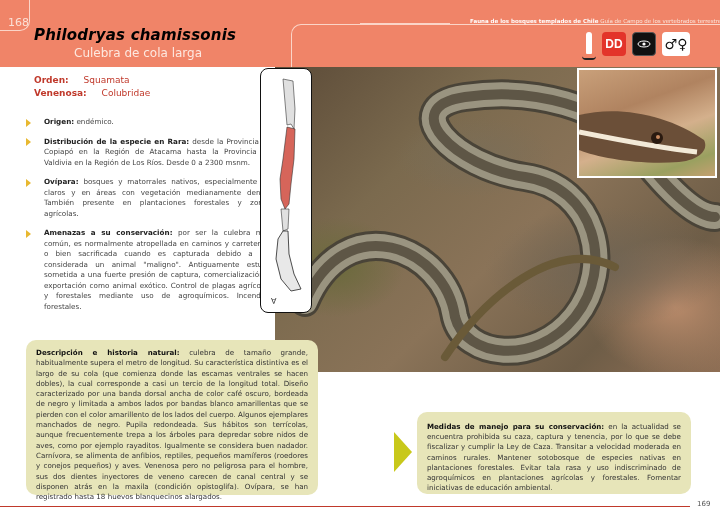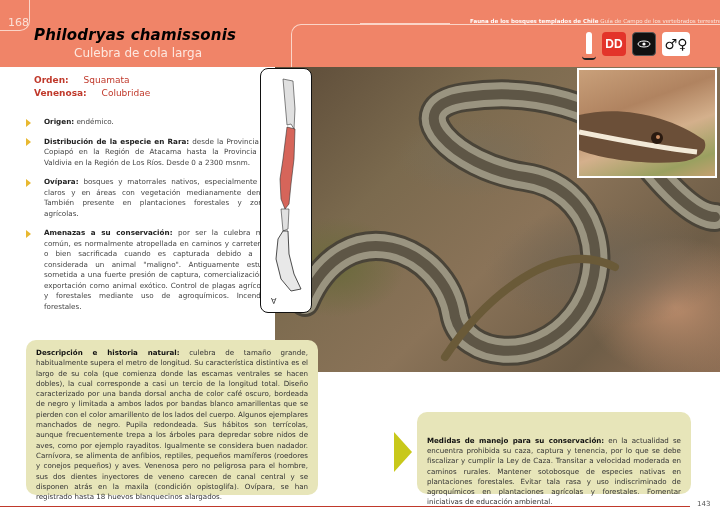--- a/index.html
+++ b/index.html
@@ -42,21 +42,21 @@
       radial-gradient(ellipse 90px 70px at 400px 240px, #b88a6a, transparent),
       radial-gradient(ellipse 70px 50px at 60px 200px, #6b6a3c, transparent),
       linear-gradient(135deg, #5c4b38 0%, #7b6a4e 30%, #8a7358 55%, #6e5d47 80%, #8f6f55 100%);
   }
   .photo-inset { position: absolute; left: 577px; top: 68px; width: 140px; height: 110px; border: 2px solid #fff;
     background: linear-gradient(160deg, #c9a07a 0%, #b08360 35%, #d4b08c 60%, #9aa060 85%, #c4a070 100%); z-index: 2; }
 
   .desc-box { position: absolute; left: 26px; top: 340px; width: 292px; height: 155px; background: #e7e5b9; border-radius: 10px; padding: 8px 10px; font-size: 7.1px; line-height: 10.3px; text-align: justify; color: #333; z-index: 4; }
   .desc-box b { color: #111; }
   .arrow { position: absolute; left: 394px; top: 432px; width: 0; height: 0; border-left: 18px solid #c8c81a; border-top: 20px solid transparent; border-bottom: 20px solid transparent; }
-  .mgmt-box { position: absolute; left: 417px; top: 412px; width: 274px; height: 82px; background: #e7e5b9; border-radius: 10px; padding: 24px 10px; font-size: 7.1px; line-height: 10.2px; text-align: justify; color: #333; }
+  .mgmt-box { position: absolute; left: 417px; top: 412px; width: 274px; height: 82px; background: #e7e5b9; border-radius: 10px; padding: 10px 10px; font-size: 7.1px; line-height: 10.2px; text-align: justify; color: #333; }
   .mgmt-box b { color: #111; }
 
   .footer-line { position: absolute; left: 0; top: 506px; width: 690px; height: 1px; background: #c0392b; }
   .page-num-right { position: absolute; left: 697px; top: 500px; font-size: 7px; color: #555; }
 </style>
 </head>
 <body>
 
 <div class="header">
   <div class="corner-left"></div>
@@ -136,13 +136,13 @@
   <b>Descripción e historia natural:</b><span> culebra de tamaño grande, habitualmente supera el metro de longitud. Su característica distintiva es el largo de su cola (que comienza donde las escamas ventrales se hacen dobles), la cual corresponde a casi un tercio de la longitud total. Diseño caracterizado por una banda dorsal ancha de color café oscuro, bordeada de negro y limitada a ambos lados por bandas blanco amarillentas que se pierden con el color amarillento de los lados del cuerpo. Algunos ejemplares manchados de negro. Pupila redondeada. Sus hábitos son terrícolas, aunque frecuentemente trepa a los árboles para depredar sobre nidos de aves, como por ejemplo rayaditos. Igualmente se considera buen nadador. Carnívora, se alimenta de anfibios, reptiles, pequeños mamíferos (roedores y conejos pequeños) y aves. Venenosa pero no peligrosa para el hombre, sus dos dientes inyectores de veneno carecen de canal central y se disponen atrás en la maxila (condición opistoglifa). Ovípara, se han registrado hasta 18 huevos blanquecinos alargados.</span>
 </div>
 
 <div class="arrow"></div>
 
 <div class="mgmt-box">
   <b>Medidas de manejo para su conservación:</b><span> en la actualidad se encuentra prohibida su caza, captura y tenencia, por lo que se debe fiscalizar y cumplir la Ley de Caza. Transitar a velocidad moderada en caminos rurales. Mantener sotobosque de especies nativas en plantaciones forestales. Evitar tala rasa y uso indiscriminado de agroquímicos en plantaciones agrícolas y forestales. Fomentar iniciativas de educación ambiental.</span>
 </div>
 
 <div class="footer-line"></div>
-<span class="page-num-right">143</span>
+<span class="page-num-right">169</span>
 
 </body></html>

